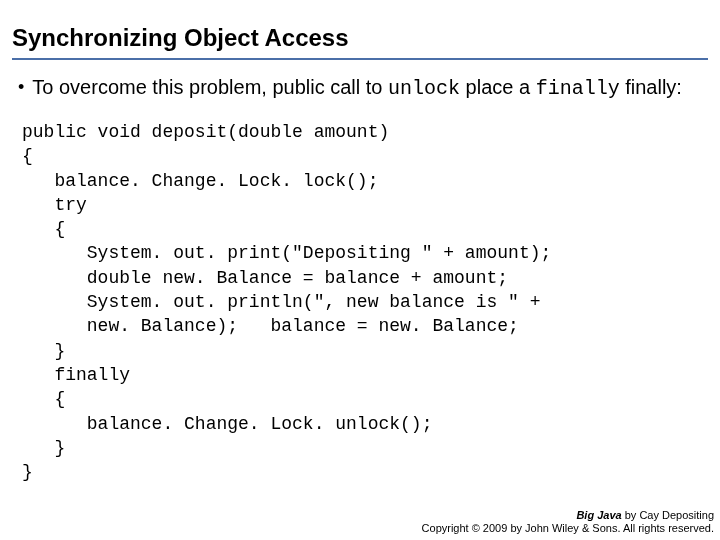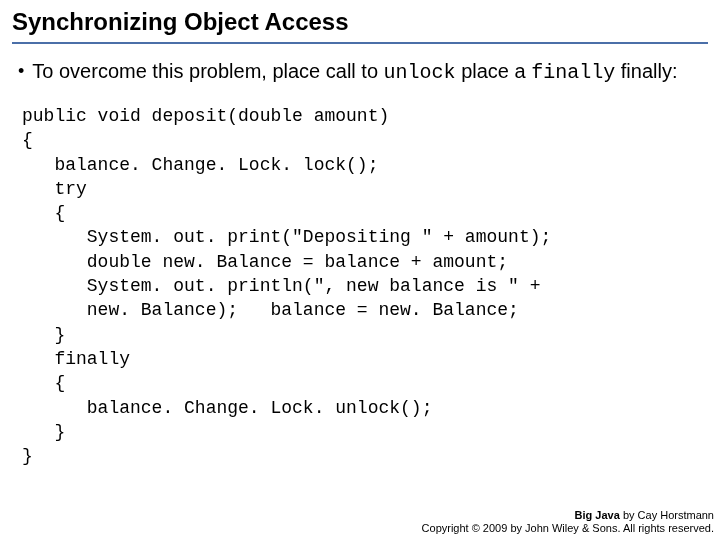--- a/index.html
+++ b/index.html
@@ -6,21 +6,21 @@
   body {
     width: 720px;
     height: 540px;
     background: #fff;
     font-family: Arial, Helvetica, sans-serif;
     color: #000;
     position: relative;
     overflow: hidden;
   }
   .slide {
-    padding: 8px 12px 0 12px;
+    padding: 24px 12px 0 12px;
   }
   .title {
     font-family: "Trebuchet MS", "Segoe UI", Arial, sans-serif;
     font-size: 24px;
     font-weight: bold;
     color: #000;
     padding-bottom: 6px;
     border-bottom: 2px solid #4b6fa8;
     margin-bottom: 14px;
   }
@@ -51,36 +51,36 @@
   }
   .footer {
     position: absolute;
     right: 6px;
     bottom: 4px;
     text-align: right;
     font-size: 11px;
     line-height: 1.25;
     color: #000;
   }
-  .footer .bk { font-weight: bold; }
+  .footer .bk { font-style: italic; font-weight: bold; }
 </style>
 </head>
 <body>
 
 <div class="slide">
   <div class="title">Synchronizing Object Access</div>
 
   <div class="bullet">
     <div class="dot">•</div>
     <div class="txt">
-      <span>To overcome this problem, place call to </span><span class="mono-inline">unlock</span><span> place a </span><span class="mono-inline">finally</span><span> finally:</span>
+      <span>To overcome this problem, public call to </span><span class="mono-inline">unlock</span><span> place a </span><span class="mono-inline">finally</span><span> finally:</span>
     </div>
   </div>
 
   <div class="code"><div>public void deposit(double amount)</div><div>{</div><div>   balance. Change. Lock. lock();</div><div>   try</div><div>   {</div><div>      System. out. print("Depositing " + amount);</div><div>      double new. Balance = balance + amount;</div><div>      System. out. println(", new balance is " +</div><div>      new. Balance);   balance = new. Balance;</div><div>   }</div><div>   finally</div><div>   {</div><div>      balance. Change. Lock. unlock();</div><div>   }</div><div>}</div></div>
 </div>
 
 <div class="footer">
   <div>
-    <span class="bk">Big Java</span><span> by Cay Horstmann</span>
+    <span class="bk">Big Java</span><span> by Cay Depositing</span>
   </div>
   <div>Copyright © 2009 by John Wiley &amp; Sons. All rights reserved.</div>
 </div>
 
 </body></html>

